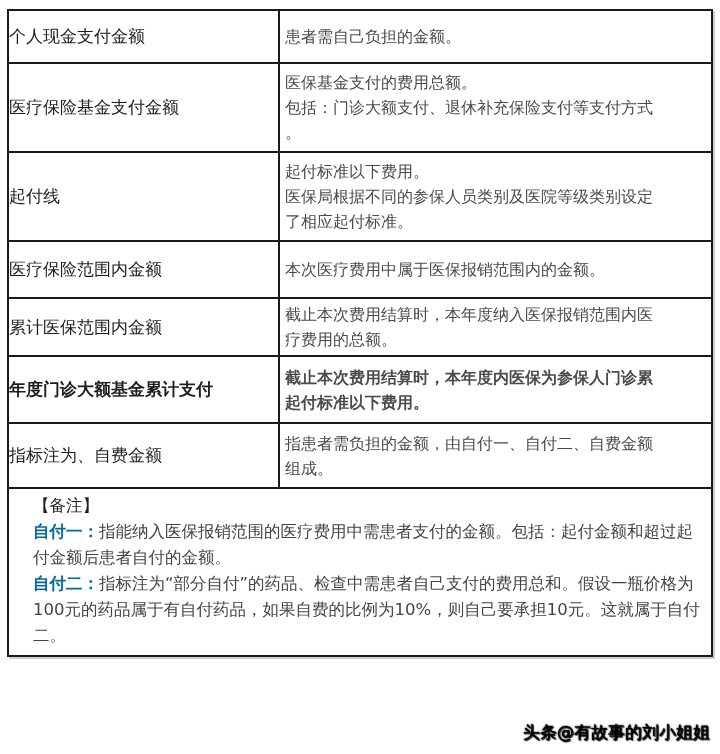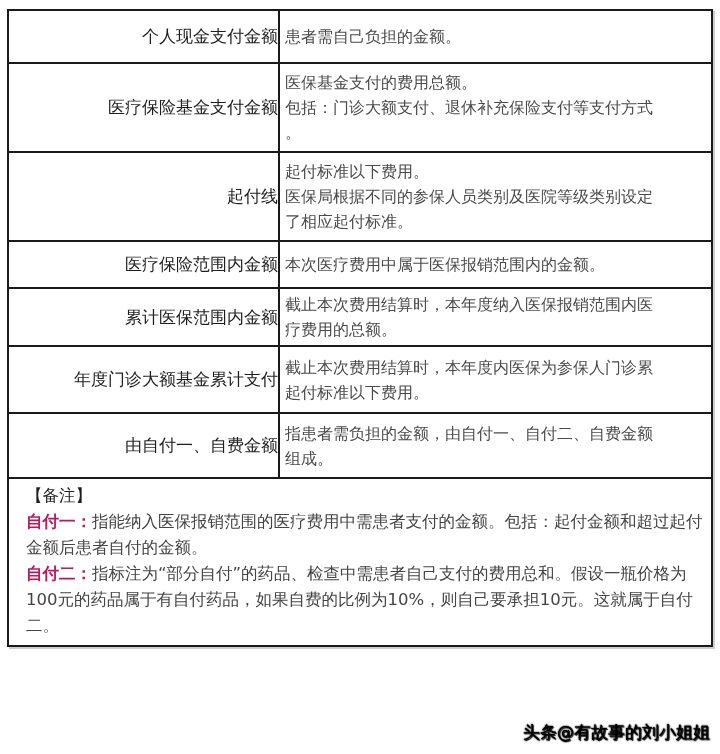--- a/index.html
+++ b/index.html
@@ -29,44 +29,44 @@
       table-layout: fixed;
     }
     table.defs td {
       border-bottom: 2px solid #1a1a1a;
       padding: 0;
       vertical-align: middle;
     }
     td.term {
       width: 269px;
       border-right: 2px solid #1a1a1a;
-      text-align: right;
+      text-align: left;
       color: #1e1e1e;
       font-size: 17px;
     }
     td.desc {
       color: #4a4a4a;
       font-size: 16px;
       line-height: 25px;
       padding: 3px 8px 3px 5px !important;
       border-radius: 19px;
     }
     .desc-line { display: block; }
     .notes {
-      padding: 4px 6px 6px 17px;
+      padding: 4px 6px 6px 24px;
       font-size: 16.5px;
       line-height: 26px;
       color: #444444;
     }
     .notes-heading {
       color: #1e1e1e;
       display: block;
     }
     .note-label {
-      color: #be185d;
+      color: #0369a1;
       font-weight: bold;
       margin-top: 16px;
     }
     .watermark {
       position: absolute;
       right: 10px;
       bottom: 10px;
       color: #000000;
       font-size: 17px;
       text-shadow: 0 0 2px #000, 0 0 1px #000, 1px 1px 1px #000;
@@ -94,42 +94,42 @@
           </td>
         </tr>
         <tr style="height: 89px;">
           <td class="term">起付线</td>
           <td class="desc">
             <span class="desc-line">起付标准以下费用。</span>
             <span class="desc-line">医保局根据不同的参保人员类别及医院等级类别设定</span>
             <span class="desc-line">了相应起付标准。</span>
           </td>
         </tr>
-        <tr style="height: 47px;">
+        <tr style="height: 57px;">
           <td class="term">医疗保险范围内金额</td>
           <td class="desc">
             <span class="desc-line">本次医疗费用中属于医保报销范围内的金额。</span>
           </td>
         </tr>
         <tr style="height: 54px;">
           <td class="term">累计医保范围内金额</td>
           <td class="desc">
             <span class="desc-line">截止本次费用结算时，本年度纳入医保报销范围内医</span>
             <span class="desc-line">疗费用的总额。</span>
           </td>
         </tr>
-        <tr style="height: 67px;">
+        <tr style="height: 67px; font-weight: bold;">
           <td class="term">年度门诊大额基金累计支付</td>
           <td class="desc">
             <span class="desc-line">截止本次费用结算时，本年度内医保为参保人门诊累</span>
             <span class="desc-line">起付标准以下费用。</span>
           </td>
         </tr>
         <tr style="height: 65px;">
-          <td class="term">由自付一、自费金额</td>
+          <td class="term">指标注为、自费金额</td>
           <td class="desc">
             <span class="desc-line">指患者需负担的金额，由自付一、自付二、自费金额</span>
             <span class="desc-line">组成。</span>
           </td>
         </tr>
       </tbody>
   </table>
   <div class="notes">
     <span class="notes-heading">【备注】</span>
     <div>

